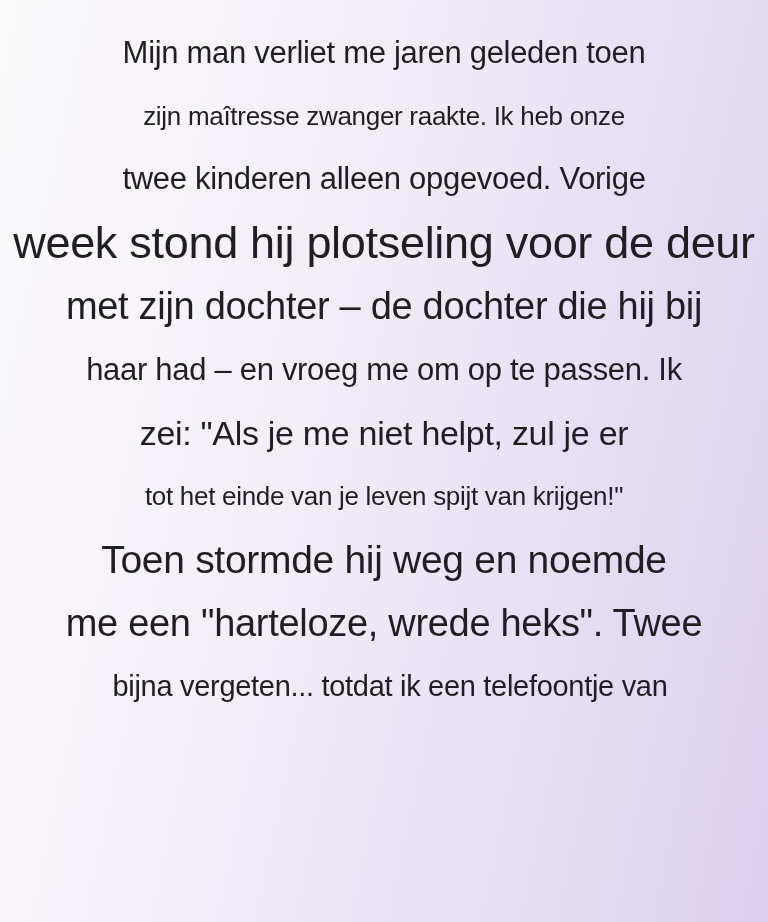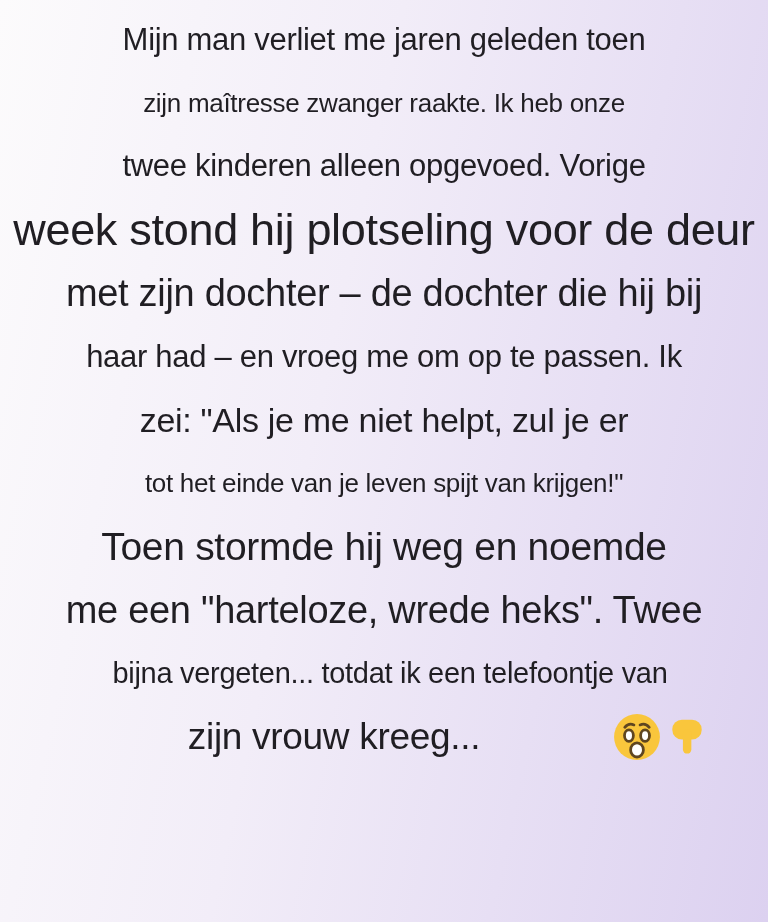--- a/index.html
+++ b/index.html
@@ -1,20 +1,20 @@
 <!DOCTYPE html>
 <html style="--text: #201e23; --bg-left: #fcfbfc; --bg-mid: #f2edf8; --bg-right: #dcd1f0; --emoji-yellow: #f9c63c;"><head>
 <meta charset="utf-8">
 <style>
   html, body { margin: 0; padding: 0; }
   .canvas {
     width: 768px;
     height: 922px;
     box-sizing: border-box;
-    padding-top: 8px;
+    padding-top: 21px;
     overflow: hidden;
     background: linear-gradient(102deg,
       var(--bg-left, #fcfbfc) 0%,
       var(--bg-mid, #f2edf8) 42%,
       var(--bg-right, #dcd1f0) 100%);
     font-family: "Liberation Sans", "DejaVu Sans", sans-serif;
     color: var(--text, #201e23);
   }
   .line {
     height: 63.4px;
@@ -60,34 +60,13 @@
   <div class="line f31">twee kinderen alleen opgevoed. Vorige</div>
   <div class="line f35">week stond hij plotseling voor de deur</div>
   <div class="line f33">met zijn dochter – de dochter die hij bij</div>
   <div class="line f31">haar had – en vroeg me om op te passen. Ik</div>
   <div class="line f34">zei: "Als je me niet helpt, zul je er</div>
   <div class="line f30">tot het einde van je leven spijt van krijgen!"</div>
   <div class="line f39">Toen stormde hij weg en noemde</div>
   <div class="line f33">me een "harteloze, wrede heks". Twee</div>
   <div class="line f29">bijna vergeten... totdat ik een telefoontje van</div>
 
-  <div class="line f37 last">
-    <span>zijn vrouw kreeg...</span>
-    <span class="emoji-group">
-      <span aria-label="😲">
-        <svg width="50" height="50" viewBox="0 0 36 36" aria-hidden="true">
-          <circle cx="18" cy="18" r="16.5" style="fill:var(--emoji-yellow,#f9c63c)"></circle>
-          <path class="face-outline" stroke-linecap="round" d="M9.2 11 Q12 7.6 15.8 9.3"></path>
-          <path class="face-outline" stroke-linecap="round" d="M26.8 11 Q24 7.6 20.2 9.3"></path>
-          <ellipse class="eye" cx="12.2" cy="17" rx="3.2" ry="4.2"></ellipse>
-          <ellipse class="eye" cx="23.8" cy="17" rx="3.2" ry="4.2"></ellipse>
-          <ellipse class="mouth" cx="18" cy="27.3" rx="4.6" ry="5.1"></ellipse>
-        </svg>
-      </span>
-      <span aria-label="👇">
-        <svg width="46" height="50" viewBox="0 0 36 36" aria-hidden="true">
-          <rect x="6.5" y="4.5" width="23" height="15.5" rx="7.5" style="fill:var(--emoji-yellow,#f9c63c)"></rect>
-          <rect x="14.8" y="12" width="6.6" height="19" rx="3.3" style="fill:var(--emoji-yellow,#f9c63c)"></rect>
-        </svg>
-      </span>
-    </span>
-  </div>
 </div>
 
 </body></html>

